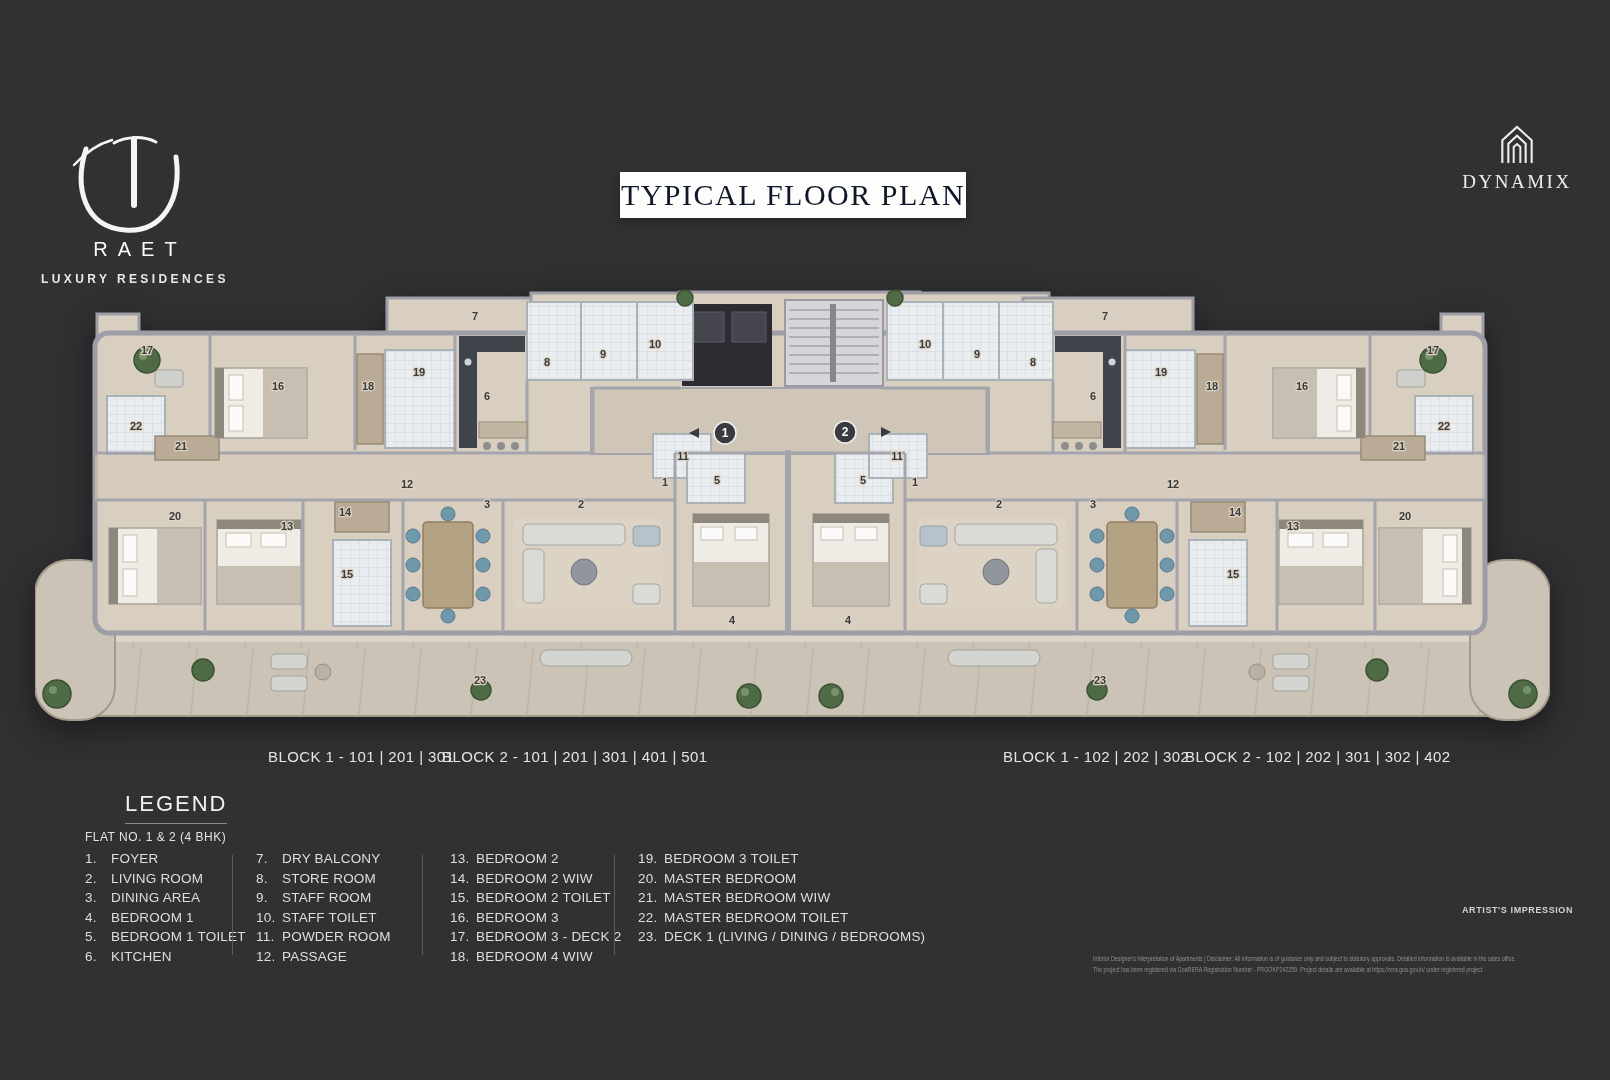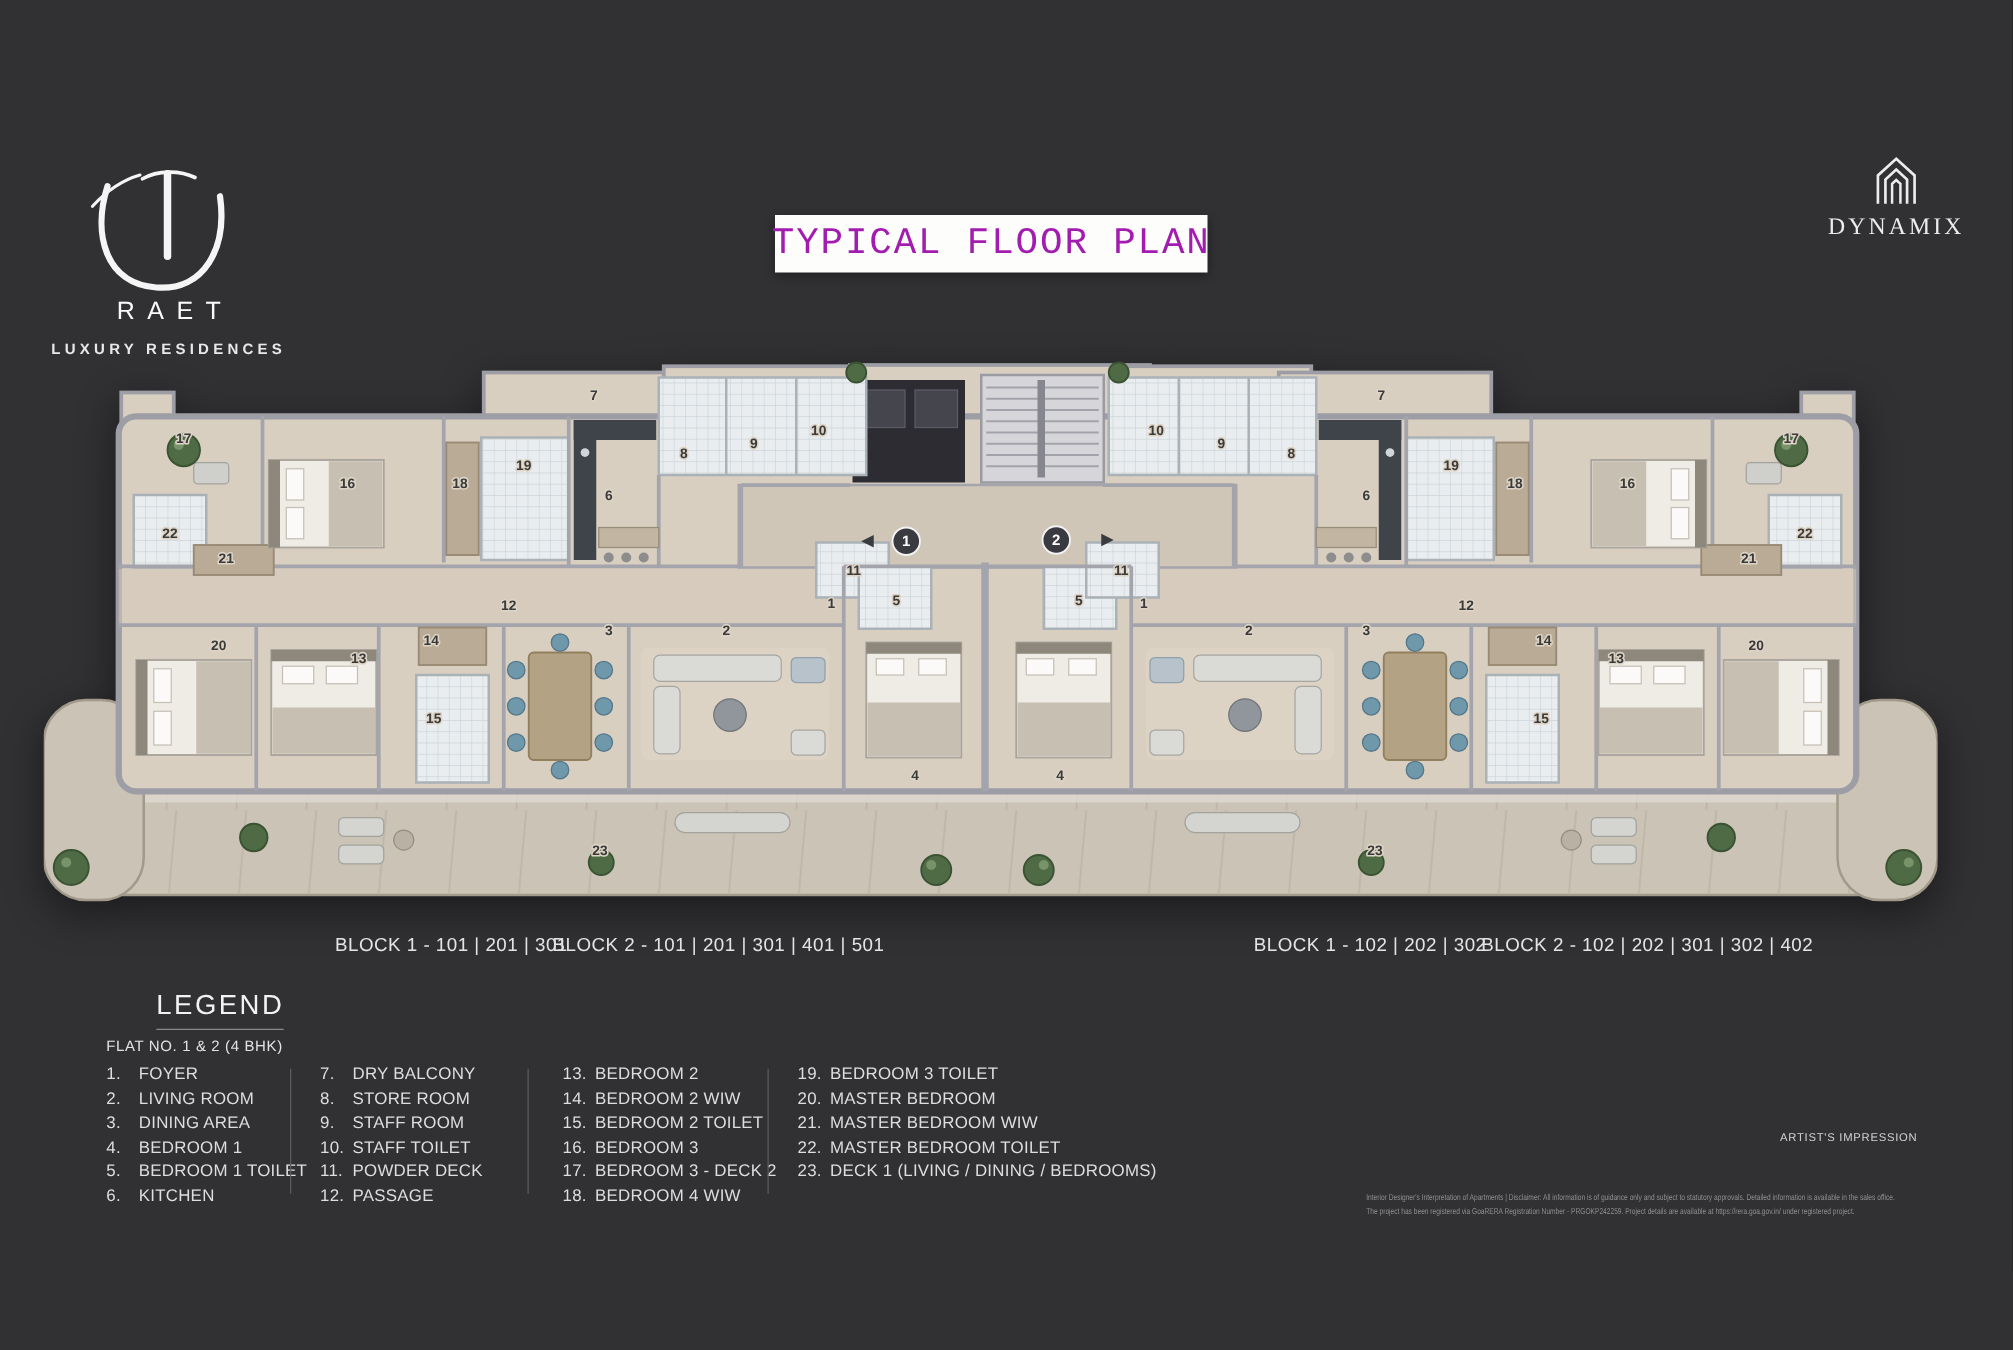--- a/index.html
+++ b/index.html
@@ -11,22 +11,22 @@
   .raet-mark{position:absolute;left:30px;top:15px;width:125px;height:100px;}
   .raet-name{position:absolute;left:0;top:118px;width:190px;text-align:center;
              font-size:20px;letter-spacing:10px;text-indent:10px;color:#fafafa;}
   .raet-tag{position:absolute;left:0;top:152px;width:190px;text-align:center;
             font-size:12px;letter-spacing:3.4px;color:#e8e8e8;font-weight:bold;}
 
   
   .title-box{position:absolute;left:620px;top:172px;width:346px;height:46px;background:#fdfdfc;
              display:flex;align-items:center;justify-content:center;
              box-shadow:0 3px 8px rgba(0,0,0,.35);}
-  .title-box span{font-family:Liberation Mono, monospace;font-size:30px;letter-spacing:1.5px;
-                  color:#a21caf;white-space:nowrap;}
+  .title-box span{font-family:Liberation Serif, serif;font-size:30px;letter-spacing:1.5px;
+                  color:#0f172a;white-space:nowrap;}
 
   
   .dynamix{position:absolute;left:1452px;top:118px;width:130px;text-align:center;}
   .dynamix svg{display:block;margin:0 auto;width:48px;height:50px;}
   .dynamix-name{margin-top:3px;font-family:"Liberation Serif",serif;font-size:19px;
                 letter-spacing:2.5px;color:#ececec;}
 
   
   .plan{position:absolute;left:35px;top:288px;width:1515px;height:445px;
         filter:drop-shadow(0 10px 16px rgba(0,0,0,.45));}
@@ -42,21 +42,21 @@
   .legend-head{position:absolute;left:85px;top:791px;color:#f2f2f2;font-size:22px;
                letter-spacing:2px;border-bottom:1px solid #8a8a8a;padding-bottom:6px;margin-left:40px;}
   .legend-sub{position:absolute;left:85px;top:830px;color:#e3e3e3;font-size:12px;
               letter-spacing:.5px;font-weight:500;}
   .legend-col{position:absolute;top:849px;color:#dedede;font-size:13.5px;letter-spacing:.2px;}
   .legend-row{display:flex;line-height:19.6px;white-space:nowrap;}
   .legend-row .num{width:26px;flex:none;}
   .legend-divider{position:absolute;top:855px;width:1px;height:100px;background:#5c5c5c;}
 
   
-  .artists{position:absolute;left:1424px;top:905px;color:#d2d2d2;font-size:9px;font-weight:400;
+  .artists{position:absolute;left:1462px;top:905px;color:#d2d2d2;font-size:9px;font-weight:700;
            letter-spacing:.6px;white-space:nowrap;}
   .disclaimer{position:absolute;left:1093px;top:953px;width:560px;color:#8f8f8f;font-size:6.8px;
               line-height:11px;transform:scaleX(.78);transform-origin:left top;}
   .disclaimer div{white-space:nowrap;}
 </style>
 </head>
 <body>
 
 <div class="page">
 
@@ -422,21 +422,21 @@
       <div class="legend-row">
         <span class="num">9.</span>
         <span class="lab">STAFF ROOM</span>
       </div>
       <div class="legend-row">
         <span class="num">10.</span>
         <span class="lab">STAFF TOILET</span>
       </div>
       <div class="legend-row">
         <span class="num">11.</span>
-        <span class="lab">POWDER DECK</span>
+        <span class="lab">POWDER ROOM</span>
       </div>
       <div class="legend-row">
         <span class="num">12.</span>
         <span class="lab">PASSAGE</span>
       </div>
     </div>
   <div class="legend-col" style="left:450px">
       <div class="legend-row">
         <span class="num">13.</span>
         <span class="lab">BEDROOM 2</span>

